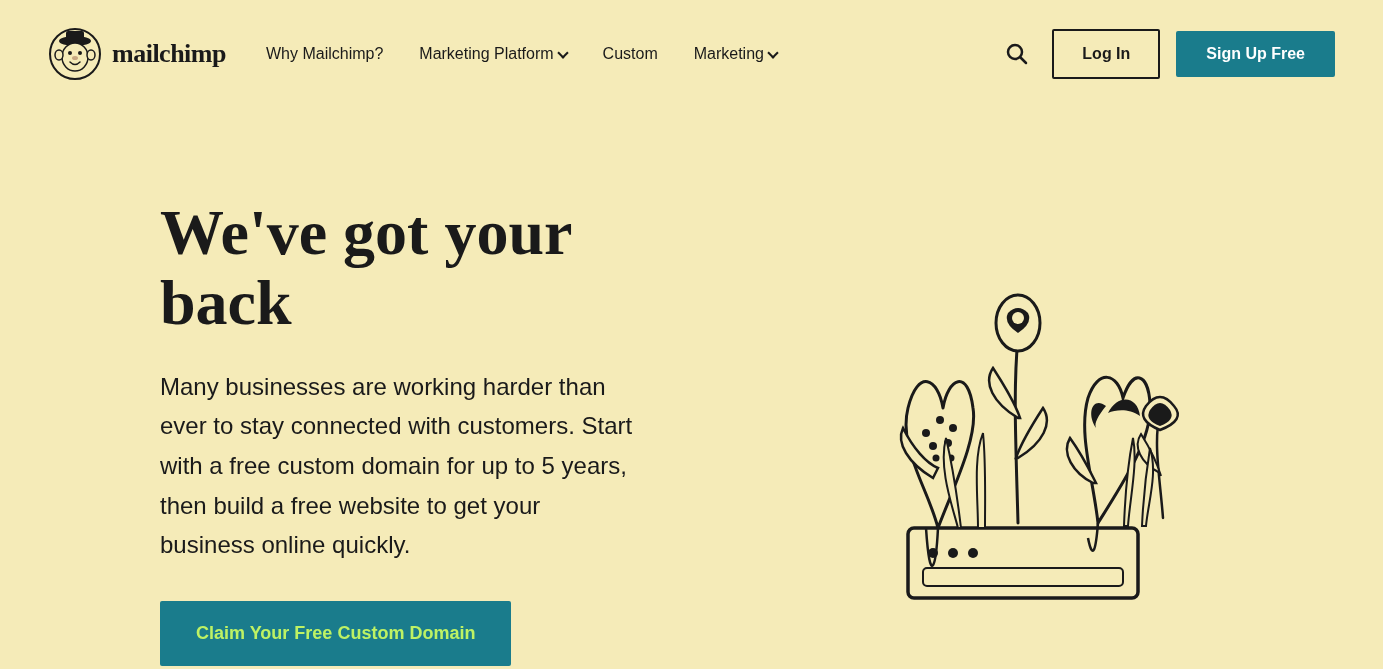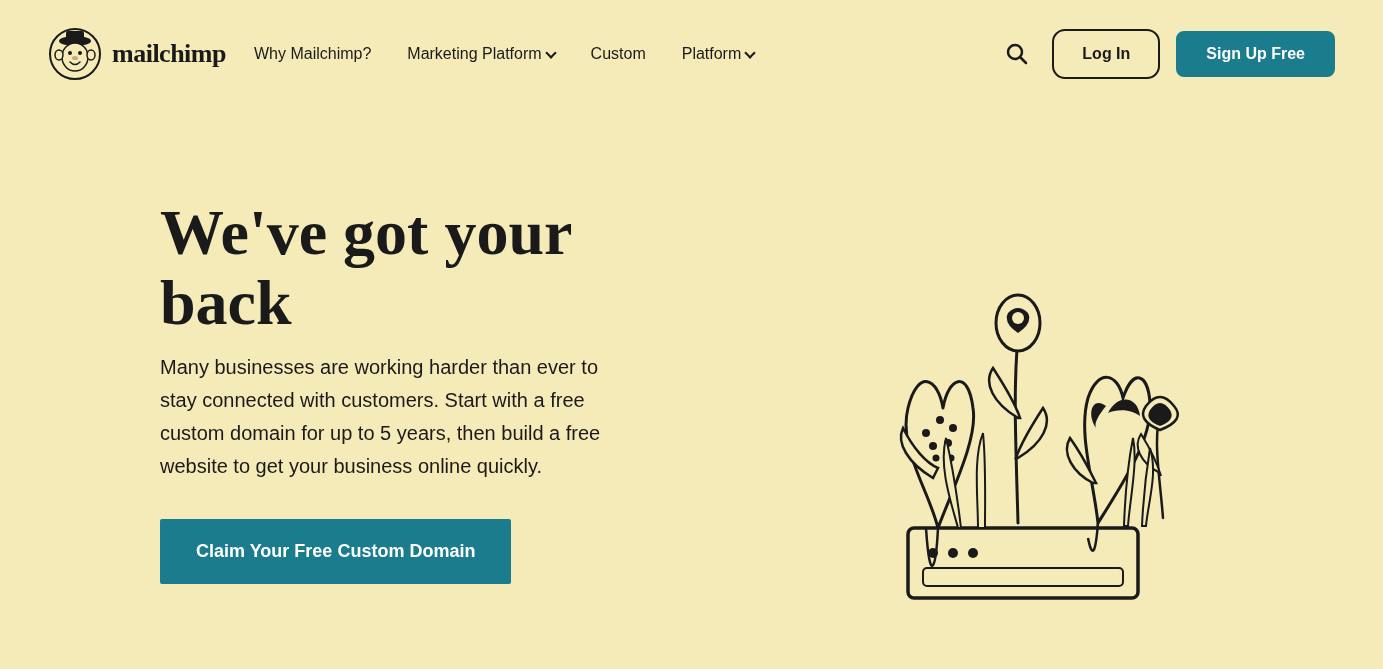--- a/index.html
+++ b/index.html
@@ -23,21 +23,21 @@
       padding: 0 48px;
       height: 108px;
       background-color: #f5ebb8;
       border-bottom: none;
     }
 
     .logo-area {
       display: flex;
       align-items: center;
       gap: 10px;
-      margin-right: 28px;
+      margin-right: 40px;
       text-decoration: none;
     }
 
     .logo-icon {
       width: 54px;
       height: 54px;
     }
 
     .logo-text {
       font-family: 'Georgia', serif;
@@ -83,33 +83,33 @@
 
     .btn-login {
       font-family: Arial, sans-serif;
       font-size: 16px;
       font-weight: bold;
       color: #1a1a1a;
       background: transparent;
       border: 2px solid #1a1a1a;
       padding: 14px 28px;
       cursor: pointer;
-      border-radius: 13px;
+      border-radius: 2px;
     }
 
     .btn-signup {
       font-family: Arial, sans-serif;
       font-size: 16px;
       font-weight: bold;
       color: #ffffff;
       background: #1a7c8c;
       border: 2px solid #1a7c8c;
       padding: 12px 28px;
       cursor: pointer;
-      border-radius: 8px;
+      border-radius: 2px;
     }
 
     
     .hero {
       display: flex;
       align-items: flex-start;
       padding: 60px 48px 0 160px;
       min-height: 561px;
       position: relative;
     }
@@ -118,37 +118,37 @@
       max-width: 540px;
       padding-top: 30px;
     }
 
     .hero-title {
       font-family: 'Georgia', serif;
       font-size: 64px;
       font-weight: bold;
       color: #1a1a1a;
       line-height: 1.1;
-      margin-bottom: 12px;
+      margin-bottom: 28px;
     }
 
     .hero-description {
       font-family: Arial, sans-serif;
-      font-size: 20px;
+      font-size: 24px;
       color: #1a1a1a;
       line-height: 1.65;
       margin-bottom: 36px;
       max-width: 480px;
     }
 
     .btn-cta {
       font-family: Arial, sans-serif;
       font-size: 18px;
       font-weight: bold;
-      color: #ffffff;
+      color: #bef264;
       background: #1a7c8c;
       border: none;
       padding: 22px 36px;
       cursor: pointer;
       display: inline-block;
       border-radius: 2px;
     }
 
     
     .hero-illustration {
@@ -211,21 +211,21 @@
       <span>Why Mailchimp?</span>
     </a>
     <a class="nav-item" href="#">
       <span>Marketing Platform</span>
       <span class="chevron"></span>
     </a>
     <a class="nav-item" href="#">
       <span>Custom</span>
     </a>
     <a class="nav-item" href="#">
-      <span>Platform</span>
+      <span>Marketing</span>
       <span class="chevron"></span>
     </a>
   </nav>
 
   <div class="nav-actions">
     <button class="search-icon-btn" aria-label="Search">
       <svg width="22" height="22" viewBox="0 0 22 22" fill="none" xmlns="http://www.w3.org/2000/svg">
         <circle cx="9" cy="9" r="7" stroke="#1a1a1a" stroke-width="2.5"></circle>
         <line x1="14.5" y1="14.5" x2="20" y2="20" stroke="#1a1a1a" stroke-width="2.5" stroke-linecap="round"></line>
       </svg>

